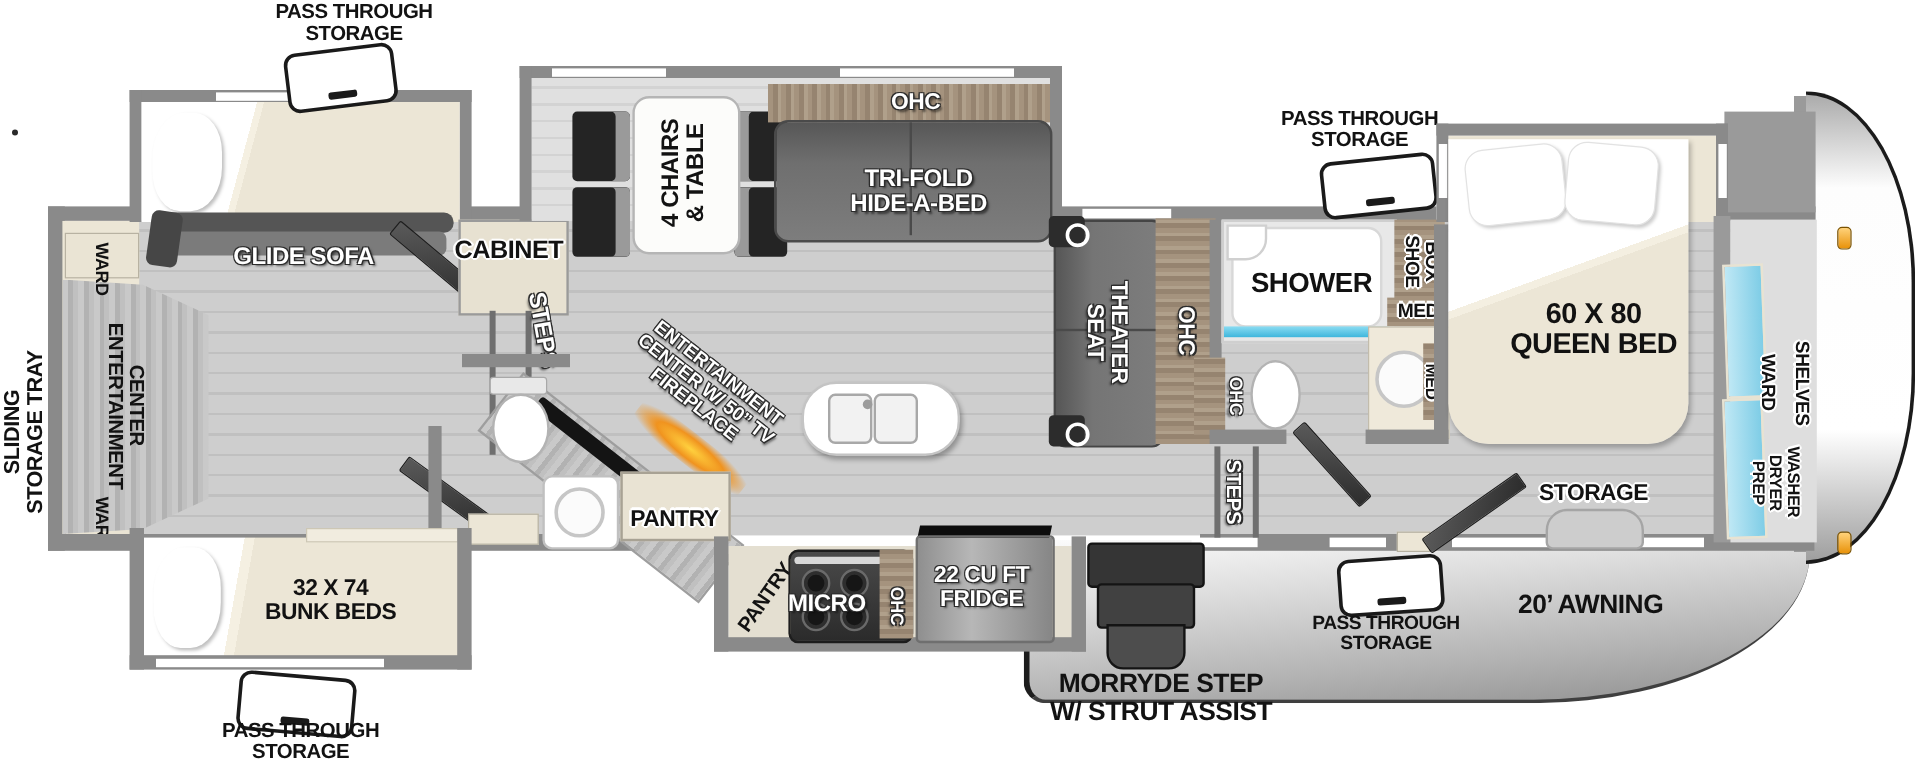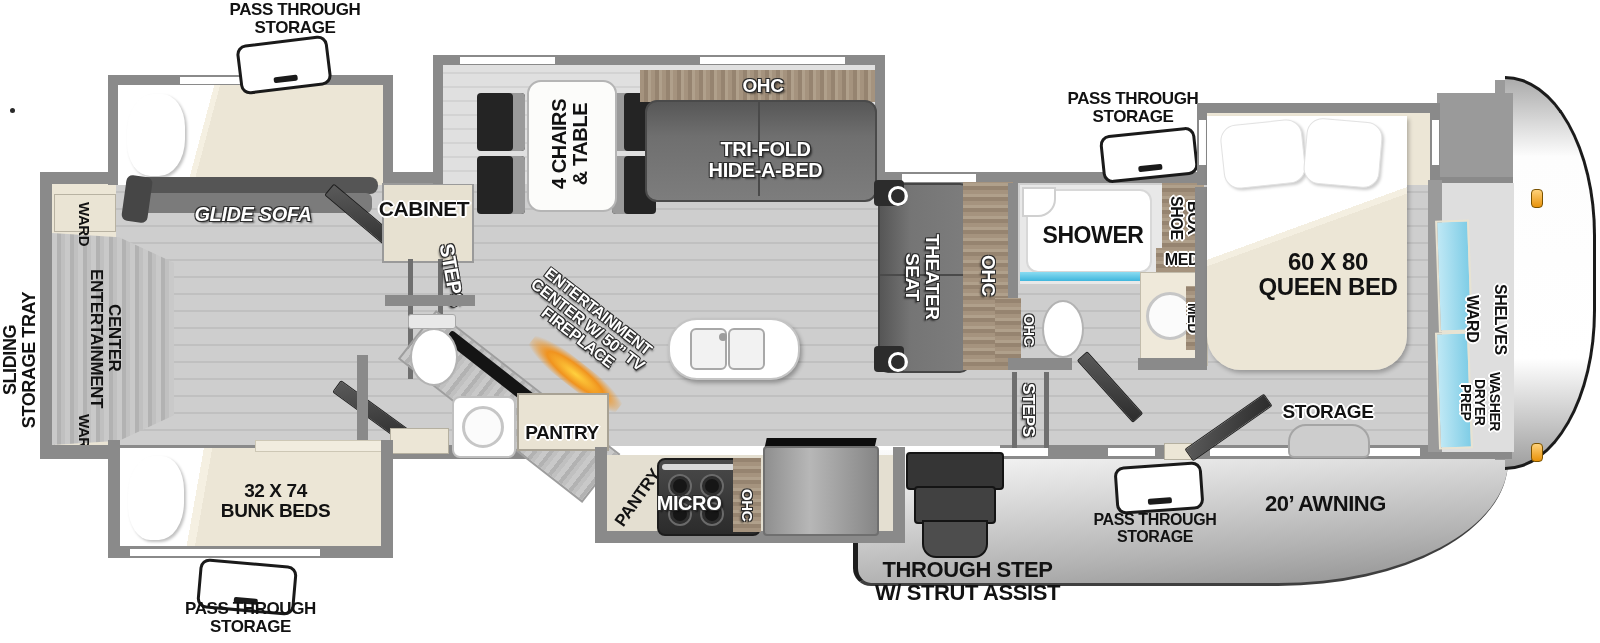--- a/index.html
+++ b/index.html
@@ -92,21 +92,21 @@
   <div class="abs" style="left:127px;top:94px;width:58px;height:82px;background:#fff;border-radius:45% 40% 45% 40%;box-shadow:2px 2px 3px rgba(0,0,0,.25);"></div>
   <div class="win" style="left:180px;top:77px;width:88px;height:7px;"></div>
 
   <div class="hatch" style="left:238px;top:40px;width:86px;height:44px;transform:rotate(-7deg);"></div>
   <div class="lbl" style="left:225px;top:0px;width:140px;height:38px;font-size:17px;">PASS THROUGH
 STORAGE</div>
 
   <div class="abs" style="left:126px;top:177px;width:252px;height:17px;background:#555;border-radius:8px;"></div>
   <div class="abs" style="left:132px;top:193px;width:240px;height:20px;background:#7b7b7b;border-radius:6px;"></div>
   <div class="abs" style="left:124px;top:176px;width:26px;height:46px;background:#464646;border-radius:6px;transform:rotate(8deg);"></div>
-  <div class="lbl wlbl" style="left:183px;top:202px;width:140px;height:24px;font-size:20px;font-style:italic;">GLIDE SOFA</div>
+  <div class="lbl wlbl" style="left:183px;top:202px;width:140px;height:24px;font-size:20px;">GLIDE SOFA</div>
 
   <div class="door" style="left:318px;top:212px;width:92px;height:13px;transform:rotate(40deg);"></div>
   <div class="door" style="left:328px;top:405px;width:88px;height:13px;transform:rotate(36deg);"></div>
   <div class="cream" style="left:390px;top:428px;width:57px;height:24px;border:1px solid #b5b0a0;"></div>
 
   <div class="cream" style="left:382px;top:183px;width:88px;height:76px;background:#e7e1d1;border:2px solid #9a9a9a;"></div>
   <div class="lbl halo" style="left:363px;top:197px;width:122px;height:24px;font-size:21px;">CABINET</div>
   <div class="abs" style="left:408px;top:259px;width:5px;height:120px;background:#6f6f6f;"></div>
   <div class="abs" style="left:438px;top:259px;width:5px;height:120px;background:#6f6f6f;"></div>
   <div class="lbl wlbl" style="left:407px;top:262px;width:90px;height:26px;font-size:20px;transform:rotate(80deg);">STEPS</div>
@@ -245,39 +245,41 @@
   <div class="abs" style="left:700px;top:474px;width:20px;height:20px;background:#161616;border:2px solid #6a6a6a;border-radius:50%;box-shadow:inset 0 0 0 3px #2e2e2e;"></div>
   <div class="abs" style="left:668px;top:502px;width:20px;height:20px;background:#161616;border:2px solid #6a6a6a;border-radius:50%;box-shadow:inset 0 0 0 3px #2e2e2e;"></div>
   <div class="abs" style="left:700px;top:502px;width:20px;height:20px;background:#161616;border:2px solid #6a6a6a;border-radius:50%;box-shadow:inset 0 0 0 3px #2e2e2e;"></div>
   <div class="lbl wlbl" style="left:649px;top:491px;width:80px;height:24px;font-size:20px;">MICRO</div>
   <div class="woodv" style="left:733px;top:458px;width:28px;height:74px;"></div>
   <div class="lbl wlbl vrl" style="left:736px;top:480px;width:22px;height:50px;font-size:15px;">OHC</div>
 
   <div class="abs" style="left:765px;top:438px;width:110px;height:16px;background:#0d0d0d;transform:skewX(-12deg);"></div>
   <div class="abs" style="left:763px;top:446px;width:112px;height:86px;border:2px solid #6f6f6f;border-radius:4px;
               background:linear-gradient(90deg,#8f8f8f,#b7b7b7 40%,#868686);"></div>
+  <div class="lbl wlbl" style="left:768px;top:468px;width:100px;height:44px;font-size:19px;">22 CU FT
+FRIDGE</div>
 
   <div class="cream" style="left:120px;top:448px;width:262px;height:100px;
               background:linear-gradient(100deg,#ffffff 0 30%,#f5f0e2 30% 33%,#ece6d6 33%);"></div>
   <div class="abs" style="left:128px;top:456px;width:56px;height:84px;background:#fff;border-radius:45% 40% 45% 40%;box-shadow:2px 2px 3px rgba(0,0,0,.25);"></div>
   <div class="abs" style="left:255px;top:440px;width:125px;height:10px;background:#f1ecdf;border:1px solid #cdc7b5;"></div>
   <div class="wall" style="left:108px;top:440px;width:12px;height:118px;"></div>
   <div class="wall" style="left:108px;top:546px;width:285px;height:12px;"></div>
   <div class="wall" style="left:381px;top:440px;width:12px;height:118px;"></div>
   <div class="win" style="left:130px;top:549px;width:190px;height:7px;"></div>
   <div class="lbl" style="left:218px;top:479px;width:115px;height:44px;font-size:19px;">32 X 74
 BUNK BEDS</div>
   <div class="hatch" style="left:198px;top:562px;width:92px;height:44px;transform:rotate(5deg);"></div>
   <div class="lbl" style="left:178px;top:598px;width:145px;height:40px;font-size:17px;">PASS THROUGH
 STORAGE</div>
 
   <div class="abs" style="left:906px;top:452px;width:94px;height:34px;background:#353535;border:2px solid #141414;border-radius:4px;"></div>
   <div class="abs" style="left:914px;top:486px;width:78px;height:34px;background:#414141;border:2px solid #141414;border-radius:4px;"></div>
   <div class="abs" style="left:922px;top:520px;width:62px;height:34px;background:#4d4d4d;border:2px solid #141414;border-radius:0 0 14px 14px;"></div>
-  <div class="lbl" style="left:840px;top:556px;width:255px;height:52px;font-size:22px;">THROUGH STEP
+  <div class="lbl" style="left:840px;top:556px;width:255px;height:52px;font-size:22px;">MORRYDE STEP
 W/ STRUT ASSIST</div>
 
   <div class="hatch" style="left:1115px;top:464px;width:82px;height:42px;transform:rotate(-4deg);"></div>
   <div class="lbl" style="left:1080px;top:510px;width:150px;height:38px;font-size:16px;">PASS THROUGH
 STORAGE</div>
   <div class="lbl" style="left:1238px;top:490px;width:175px;height:28px;font-size:22px;">20’ AWNING</div>
 
 </div>
 
 </body></html>

